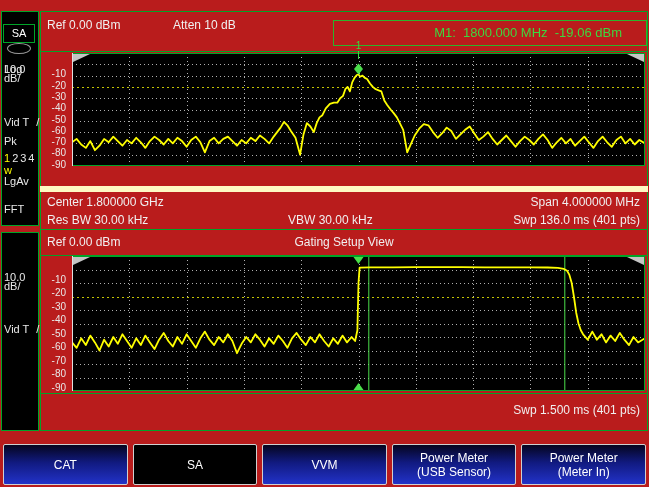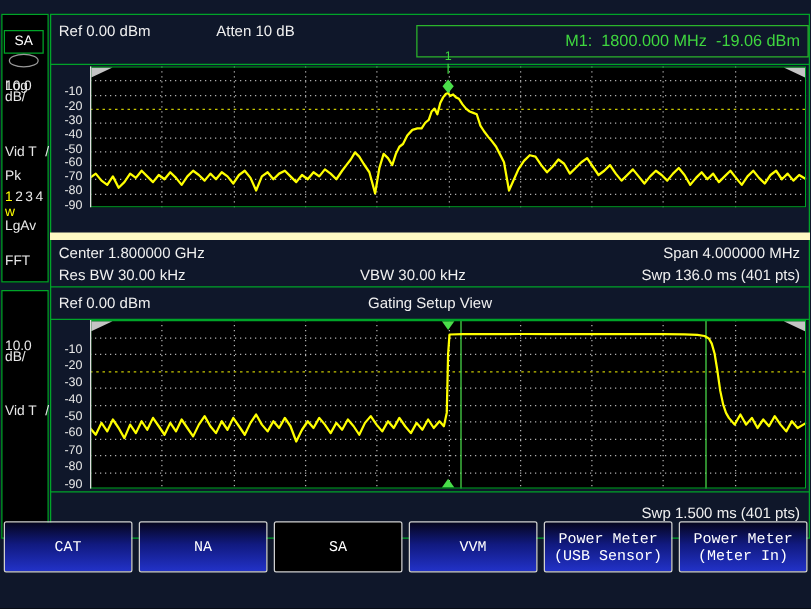--- a/index.html
+++ b/index.html
@@ -1,57 +1,57 @@
 <!DOCTYPE html>
 <html><head>
 <meta charset="utf-8">
 <style>
   html,body{margin:0;padding:0;background:#000;}
-  .screen{position:relative;width:649px;height:487px;background:#0f172a;overflow:hidden;
+  .screen{position:relative;width:649px;height:487px;background:#b91c1c;overflow:hidden;
           font-family:"Liberation Sans", sans-serif;color:#f0f0f0;}
   
   .sidebar{position:absolute;left:1px;width:38px;border:1px solid #00a428;box-sizing:border-box;background:#000;}
   .sidebar-top{top:11px;height:215px;}
   .sidebar-bottom{top:232px;height:199px;}
   .mode-box{position:absolute;left:1px;top:12px;width:30px;height:17px;border:1px solid #00a428;
             color:#fff;font-size:11px;text-align:center;line-height:16px;}
   .knob{position:absolute;left:5px;top:31px;width:22px;height:9px;border:1px solid #9a9a9a;border-radius:50%;}
   .sb{position:absolute;left:2px;color:#e8e8e8;font-size:11px;white-space:nowrap;line-height:11px;}
   .t1{top:52px}.t2{top:52px}.t3{top:61px}.t4{top:105px}.t5{top:124px}
   .t6{top:141px;letter-spacing:2px}.t7{top:153px}.t8{top:164px}.t9{top:192px}
   .u1{top:39px}.u2{top:48px}.u3{top:91px}
   .yel{color:#ffff00;}
   .slash{margin-left:7px;}
   
   .win{position:absolute;left:40px;top:11px;width:608px;height:420px;border:1px solid #00a428;box-sizing:border-box;}
   .hdr-top{position:absolute;left:40px;top:11px;width:608px;height:41px;border-bottom:1px solid #00a428;box-sizing:border-box;font-size:12px;}
   .hdr-top .ref{position:absolute;left:7px;top:7px;}
   .hdr-top .atten{position:absolute;left:133px;top:7px;text-align:right;}
   .m1box{position:absolute;left:333px;top:20px;width:314px;height:26px;border:1px solid #2bb52b;box-sizing:border-box;
-         color:#3fd63f;font-size:13px;text-align:right;line-height:23px;padding-right:6px;white-space:pre;}
+         color:#3fd63f;font-size:13px;text-align:right;line-height:23px;padding-right:24px;white-space:pre;}
   .ylabels{position:absolute;left:38px;width:31px;margin-top:10px;}
   .yl1{top:53px;height:113px;}
   .yl2{top:256px;height:135px;}
   .ytick{position:absolute;right:3px;width:100%;text-align:right;font-size:10px;line-height:10px;color:#e8e8e8;}
   .plot{position:absolute;background:#000;}
   .plot1{left:72px;top:53px;width:573px;height:113px;}
   .plot2{left:72px;top:256px;width:573px;height:135px;}
   .marker-label{position:absolute;left:352px;top:41px;width:13px;text-align:center;color:#3fd63f;font-size:10px;line-height:10px;}
   .marker-tick{position:absolute;left:358px;top:51px;width:1px;height:8px;background:#3fd63f;}
   .annot-top{position:absolute;left:40px;top:186px;width:608px;height:44px;border-top:6px solid #fef9c3;border-bottom:1px solid #00a428;box-sizing:border-box;font-size:12px;}
   .annot-top span{position:absolute;white-space:nowrap;}
   .a-center{left:7px;top:3px}.a-span{right:8px;top:3px}
   .a-rbw{left:7px;top:21px}.a-vbw{left:248px;top:21px}.a-swp{right:8px;top:21px}
   .hdr-bot{position:absolute;left:40px;top:230px;width:608px;height:26px;border-bottom:1px solid #00a428;box-sizing:border-box;font-size:12px;}
   .b-ref{position:absolute;left:7px;top:5px;}
   .b-title{position:absolute;left:0;top:5px;width:100%;text-align:center;}
   .annot-bot{position:absolute;left:40px;top:393px;width:608px;height:38px;border-top:1px solid #00a428;box-sizing:border-box;font-size:12px;}
   .b-swp{position:absolute;right:8px;top:9px;white-space:nowrap;}
   
-  .softkeys{position:absolute;left:0;top:417px;width:649px;height:41px;display:flex;gap:5px;padding:0 3px;box-sizing:border-box;font-family:Liberation Mono, monospace;}
+  .softkeys{position:absolute;left:0;top:444px;width:649px;height:41px;display:flex;gap:5px;padding:0 3px;box-sizing:border-box;}
   .softkey{flex:1;border:1px solid #d0d0d0;border-radius:2px;color:#fff;font-size:12px;line-height:14px;
            display:flex;flex-direction:column;align-items:center;justify-content:center;text-align:center;cursor:pointer;
            background:linear-gradient(180deg,#05051e 0%,#111a80 45%,#2232c8 100%);}
   .softkey.active{background:#000;}
 </style>
 </head>
 <body>
 
 <div class="screen">
 
@@ -178,23 +178,20 @@
     </svg>
 
   <div class="annot-bot">
     <span class="b-swp">Swp 1.500 ms (401 pts)</span>
   </div>
 
   <div class="softkeys" id="softkeys">
       <div class="softkey">
         <div>CAT</div>
       </div>
-      <div class="softkey">
-        <div>NA</div>
-      </div>
       <div class="softkey active">
         <div>SA</div>
       </div>
       <div class="softkey">
         <div>VVM</div>
       </div>
       <div class="softkey">
         <div>Power Meter</div>
         <div>(USB Sensor)</div>
       </div>

